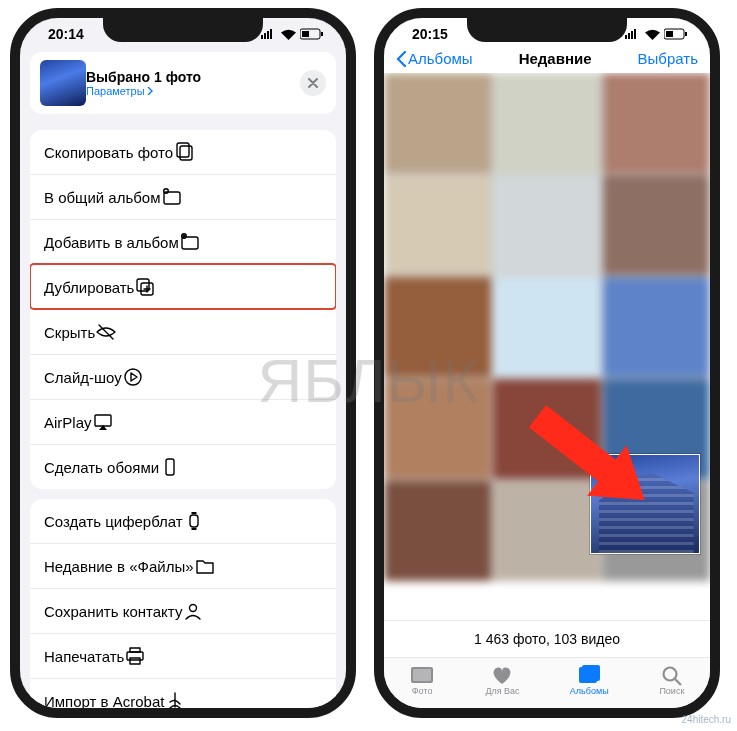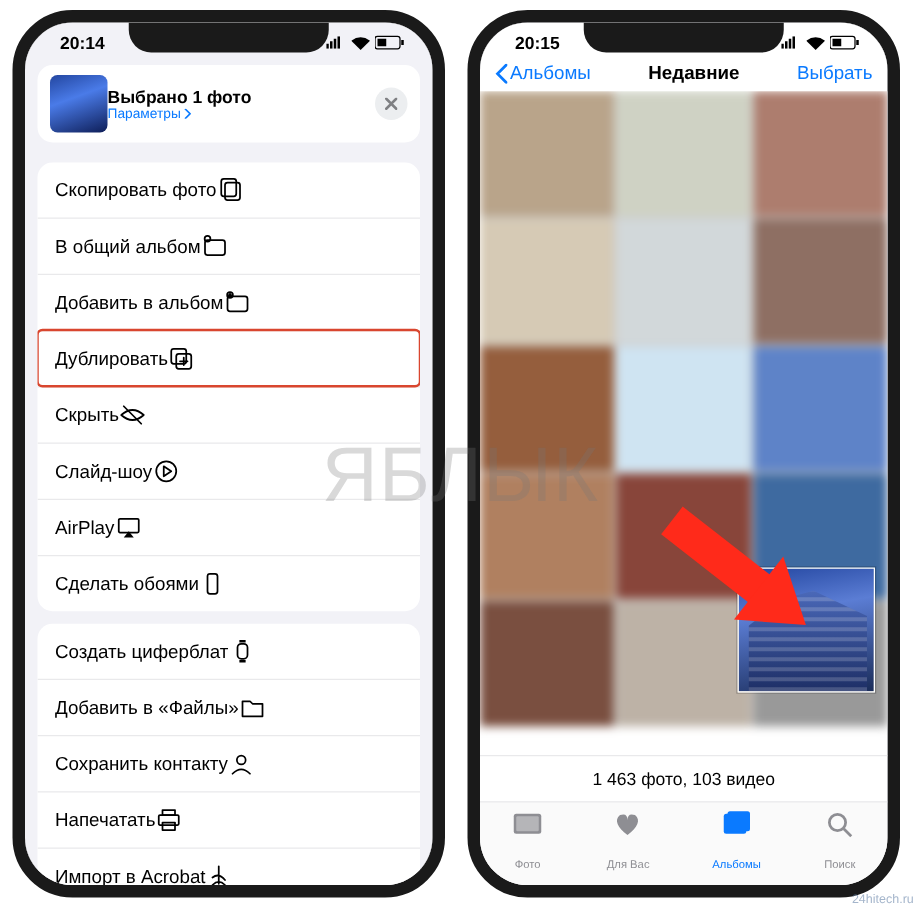--- a/index.html
+++ b/index.html
@@ -113,21 +113,21 @@
     width:0;height:0;
     border-left:48px solid #ff2a1a;
     border-top:32px solid transparent;
     border-bottom:32px solid transparent;
   }
   .count-bar { text-align:center; font-size:14px; padding:10px 0; background:#fff; border-top:1px solid #e9e9eb;}
   .tab-bar {
     display:flex; justify-content: space-around; align-items:flex-end;
     padding:6px 0 12px; border-top:1px solid #e9e9eb; background:#fafafa;
   }
-  .tab-item { display:flex; flex-direction:column; align-items:center; gap:16px; color:#8e8e93; font-size:9px;}
+  .tab-item { display:flex; flex-direction:column; align-items:center; gap:0; color:#8e8e93; font-size:9px;}
   .tab-item.active { color:#0a7aff; }
   .tab-icon { width:26px; height:22px; display:flex; align-items:center; justify-content:center;}
   .watermark {
     position:absolute; left:50%; top:52%; transform:translate(-50%,-50%);
     font-size:62px; color:rgba(120,120,120,.28); letter-spacing:1px; pointer-events:none;
     font-weight:300;
   }
   .watermark-small {
     position:absolute; right:6px; bottom:6px; font-size:10px; color:rgba(90,120,160,.55);
   }
@@ -257,21 +257,21 @@
               <span>Создать циферблат</span>
               <span class="action-icon">
                 <svg width="22" height="22" viewBox="0 0 22 22">
                   <rect x="7" y="5" width="8" height="12" rx="3" stroke="#000" stroke-width="1.4" fill="none" stroke-linejoin="round" stroke-linecap="round"></rect>
                   <rect x="8.5" y="2" width="5" height="2" fill="#000"></rect>
                   <rect x="8.5" y="18" width="5" height="2" fill="#000"></rect>
                 </svg>
               </span>
             </div>
             <div class="action-item">
-              <span>Добавить в «Файлы»</span>
+              <span>Недавние в «Файлы»</span>
               <span class="action-icon">
                 <svg width="22" height="22" viewBox="0 0 22 22">
                   <path d="M3 6 h6 l2 2 h8 v10 h-16 Z" stroke="#000" stroke-width="1.4" fill="none" stroke-linejoin="round" stroke-linecap="round"></path>
                 </svg>
               </span>
             </div>
             <div class="action-item">
               <span>Сохранить контакту</span>
               <span class="action-icon">
                 <svg width="22" height="22" viewBox="0 0 22 22">

